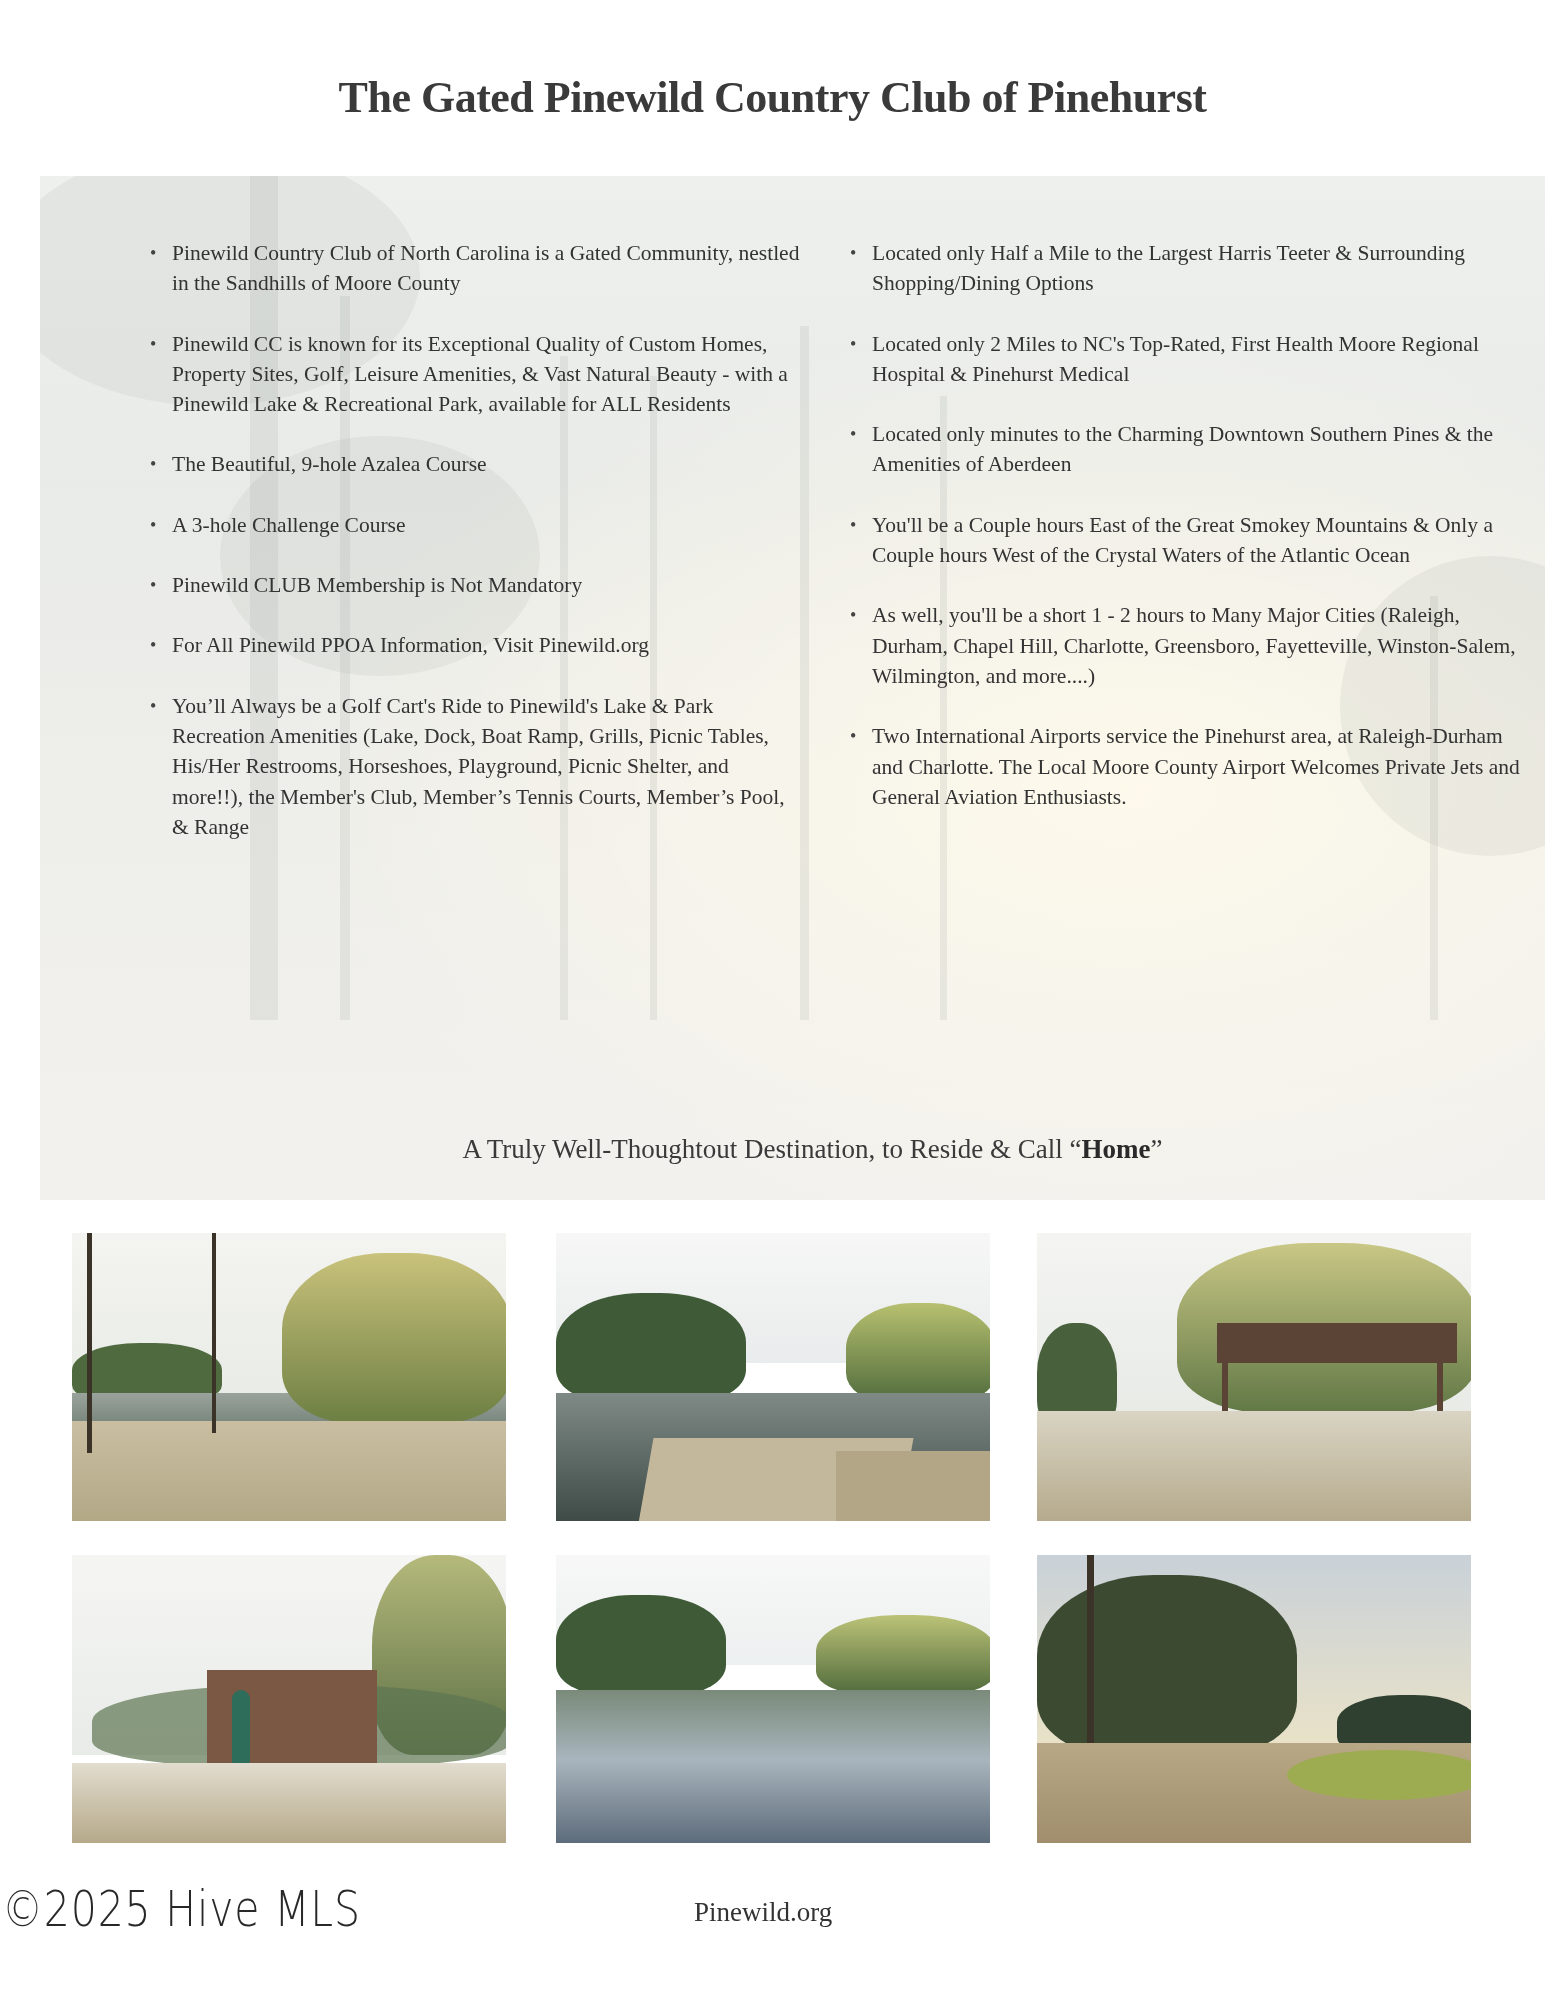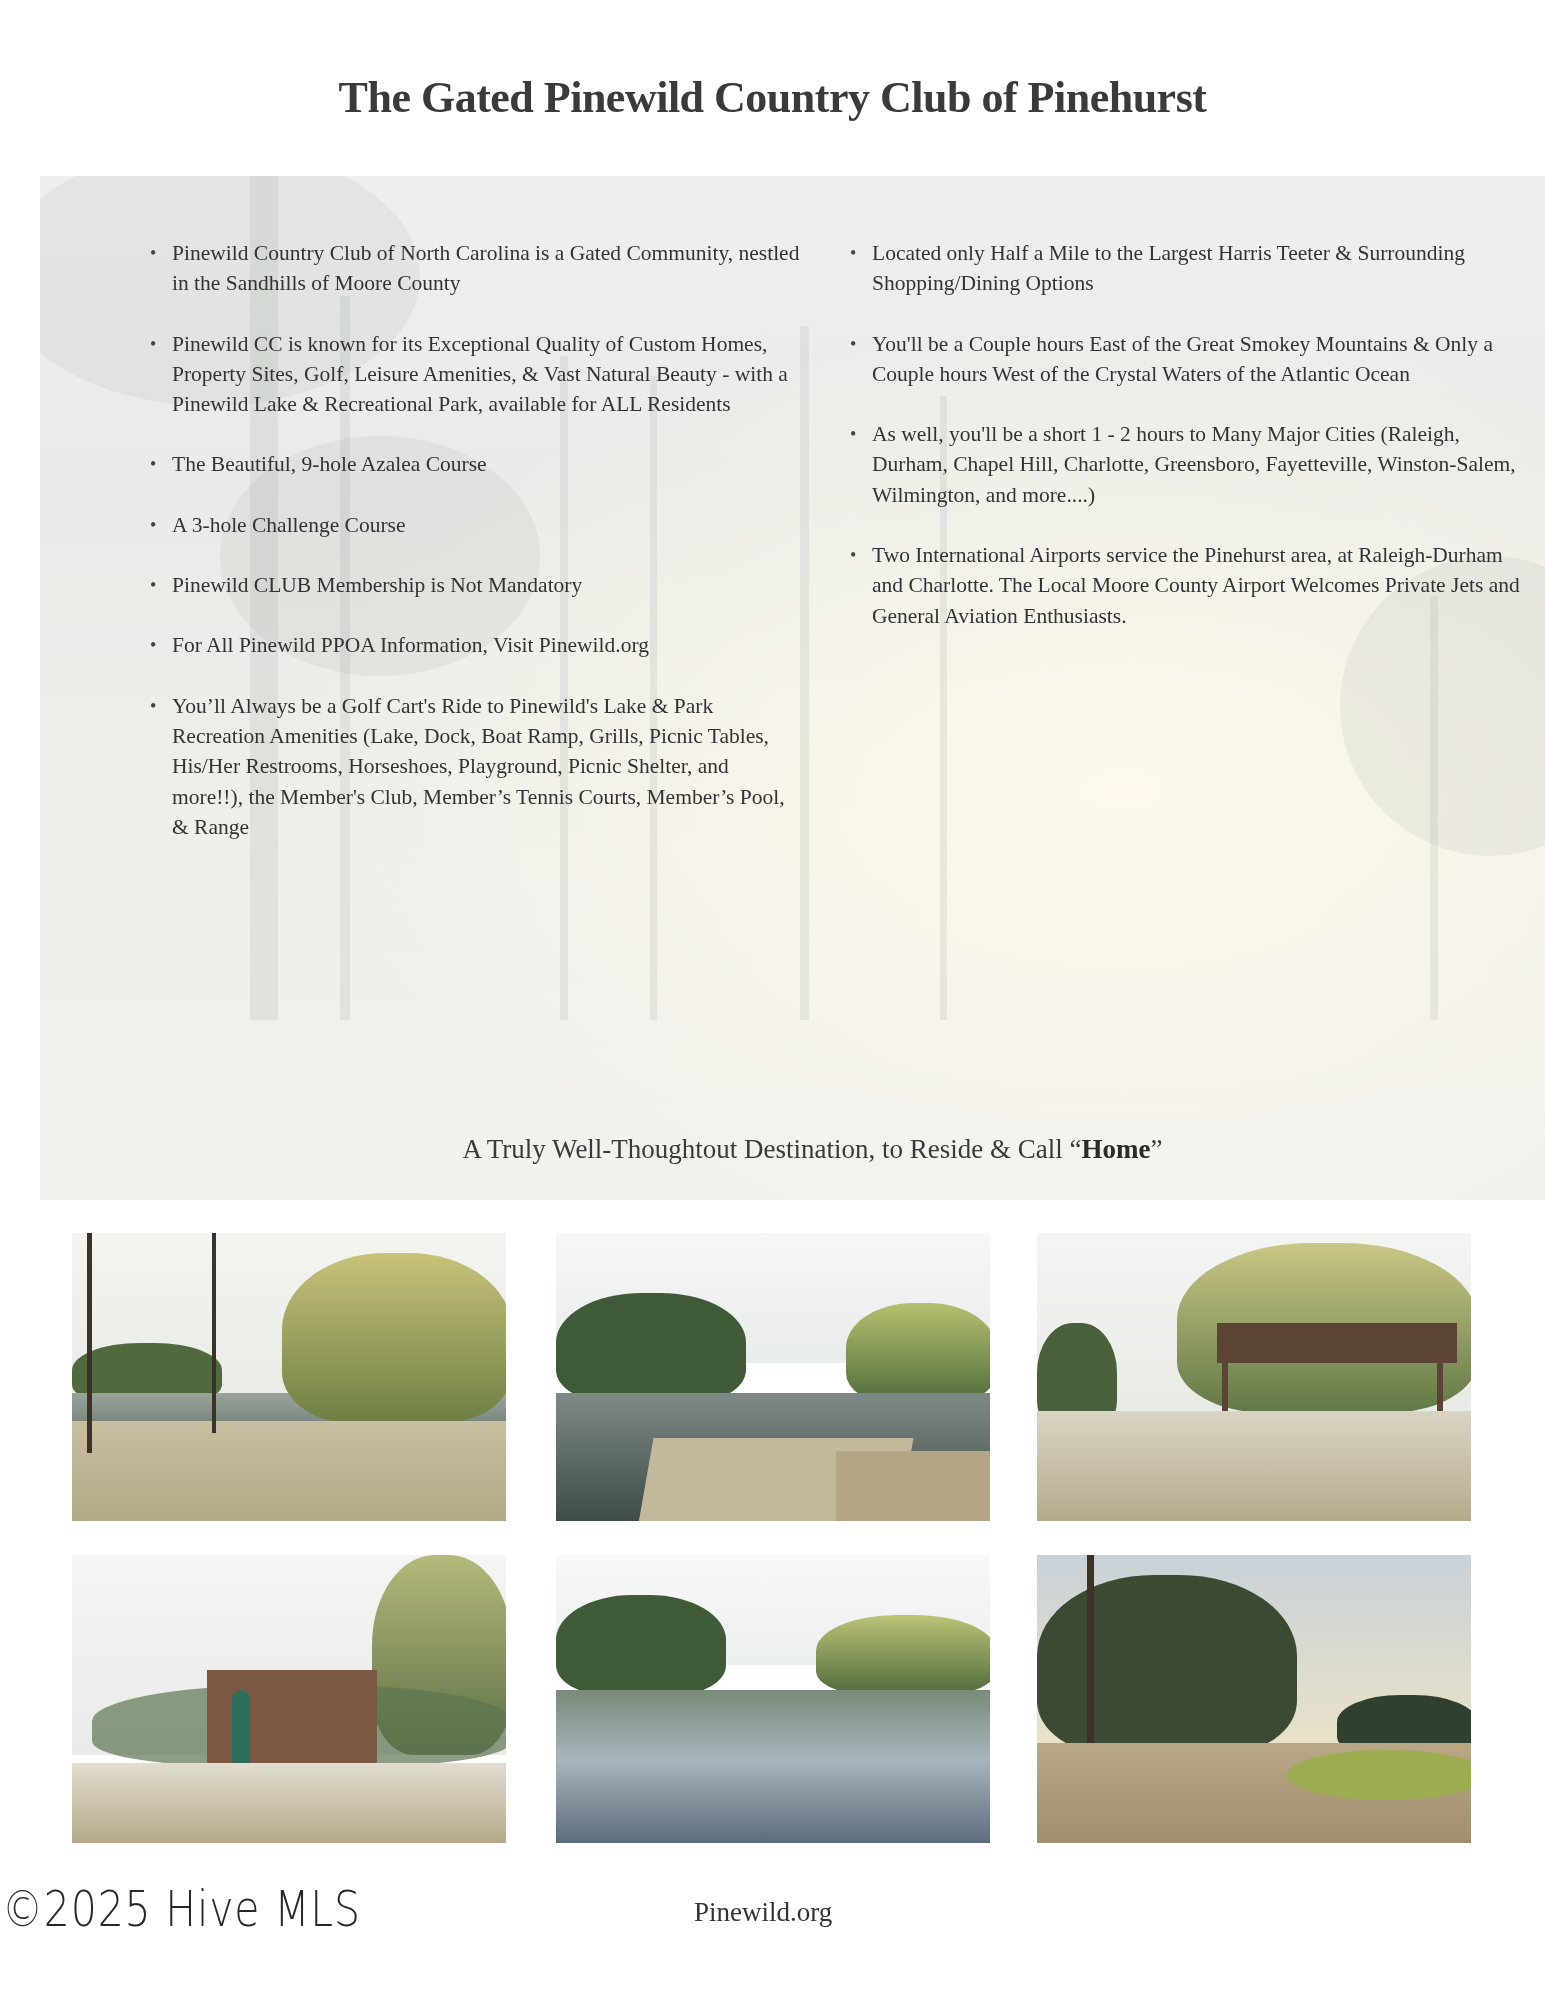--- a/index.html
+++ b/index.html
@@ -88,20 +88,22 @@
       <li>A 3-hole Challenge Course</li>
       <li>Pinewild CLUB Membership is Not Mandatory</li>
       <li>For All Pinewild PPOA Information, Visit Pinewild.org</li>
       <li>You’ll Always be a Golf Cart's Ride to Pinewild's Lake &amp; Park Recreation Amenities (Lake, Dock, Boat Ramp, Grills, Picnic Tables, His/Her Restrooms, Horseshoes, Playground, Picnic Shelter, and more!!), the Member's Club, Member’s Tennis Courts, Member’s Pool, &amp; Range</li>
     </ul>
   </div>
 
   <div class="col right">
     <ul>
       <li>Located only Half a Mile to the Largest Harris Teeter &amp; Surrounding Shopping/Dining Options</li>
+      <li>Located only 2 Miles to NC's Top-Rated, First Health Moore Regional Hospital &amp; Pinehurst Medical</li>
+      <li>Located only minutes to the Charming Downtown Southern Pines &amp; the Amenities of Aberdeen</li>
       <li>You'll be a Couple hours East of the Great Smokey Mountains &amp; Only a Couple hours West of the Crystal Waters of the Atlantic Ocean</li>
       <li>As well, you'll be a short 1 - 2 hours to Many Major Cities (Raleigh, Durham, Chapel Hill, Charlotte, Greensboro, Fayetteville, Winston-Salem, Wilmington, and more....)</li>
       <li>Two International Airports service the Pinehurst area, at Raleigh-Durham and Charlotte.  The Local Moore County Airport Welcomes Private Jets and General Aviation Enthusiasts.</li>
     </ul>
   </div>
 
   <div class="tagline"><span>A Truly Well-Thoughtout Destination, to Reside &amp; Call “</span><b>Home</b><span>”</span></div>
 </div>
 
 <div class="photo" style="left:72px;top:1233px;">

